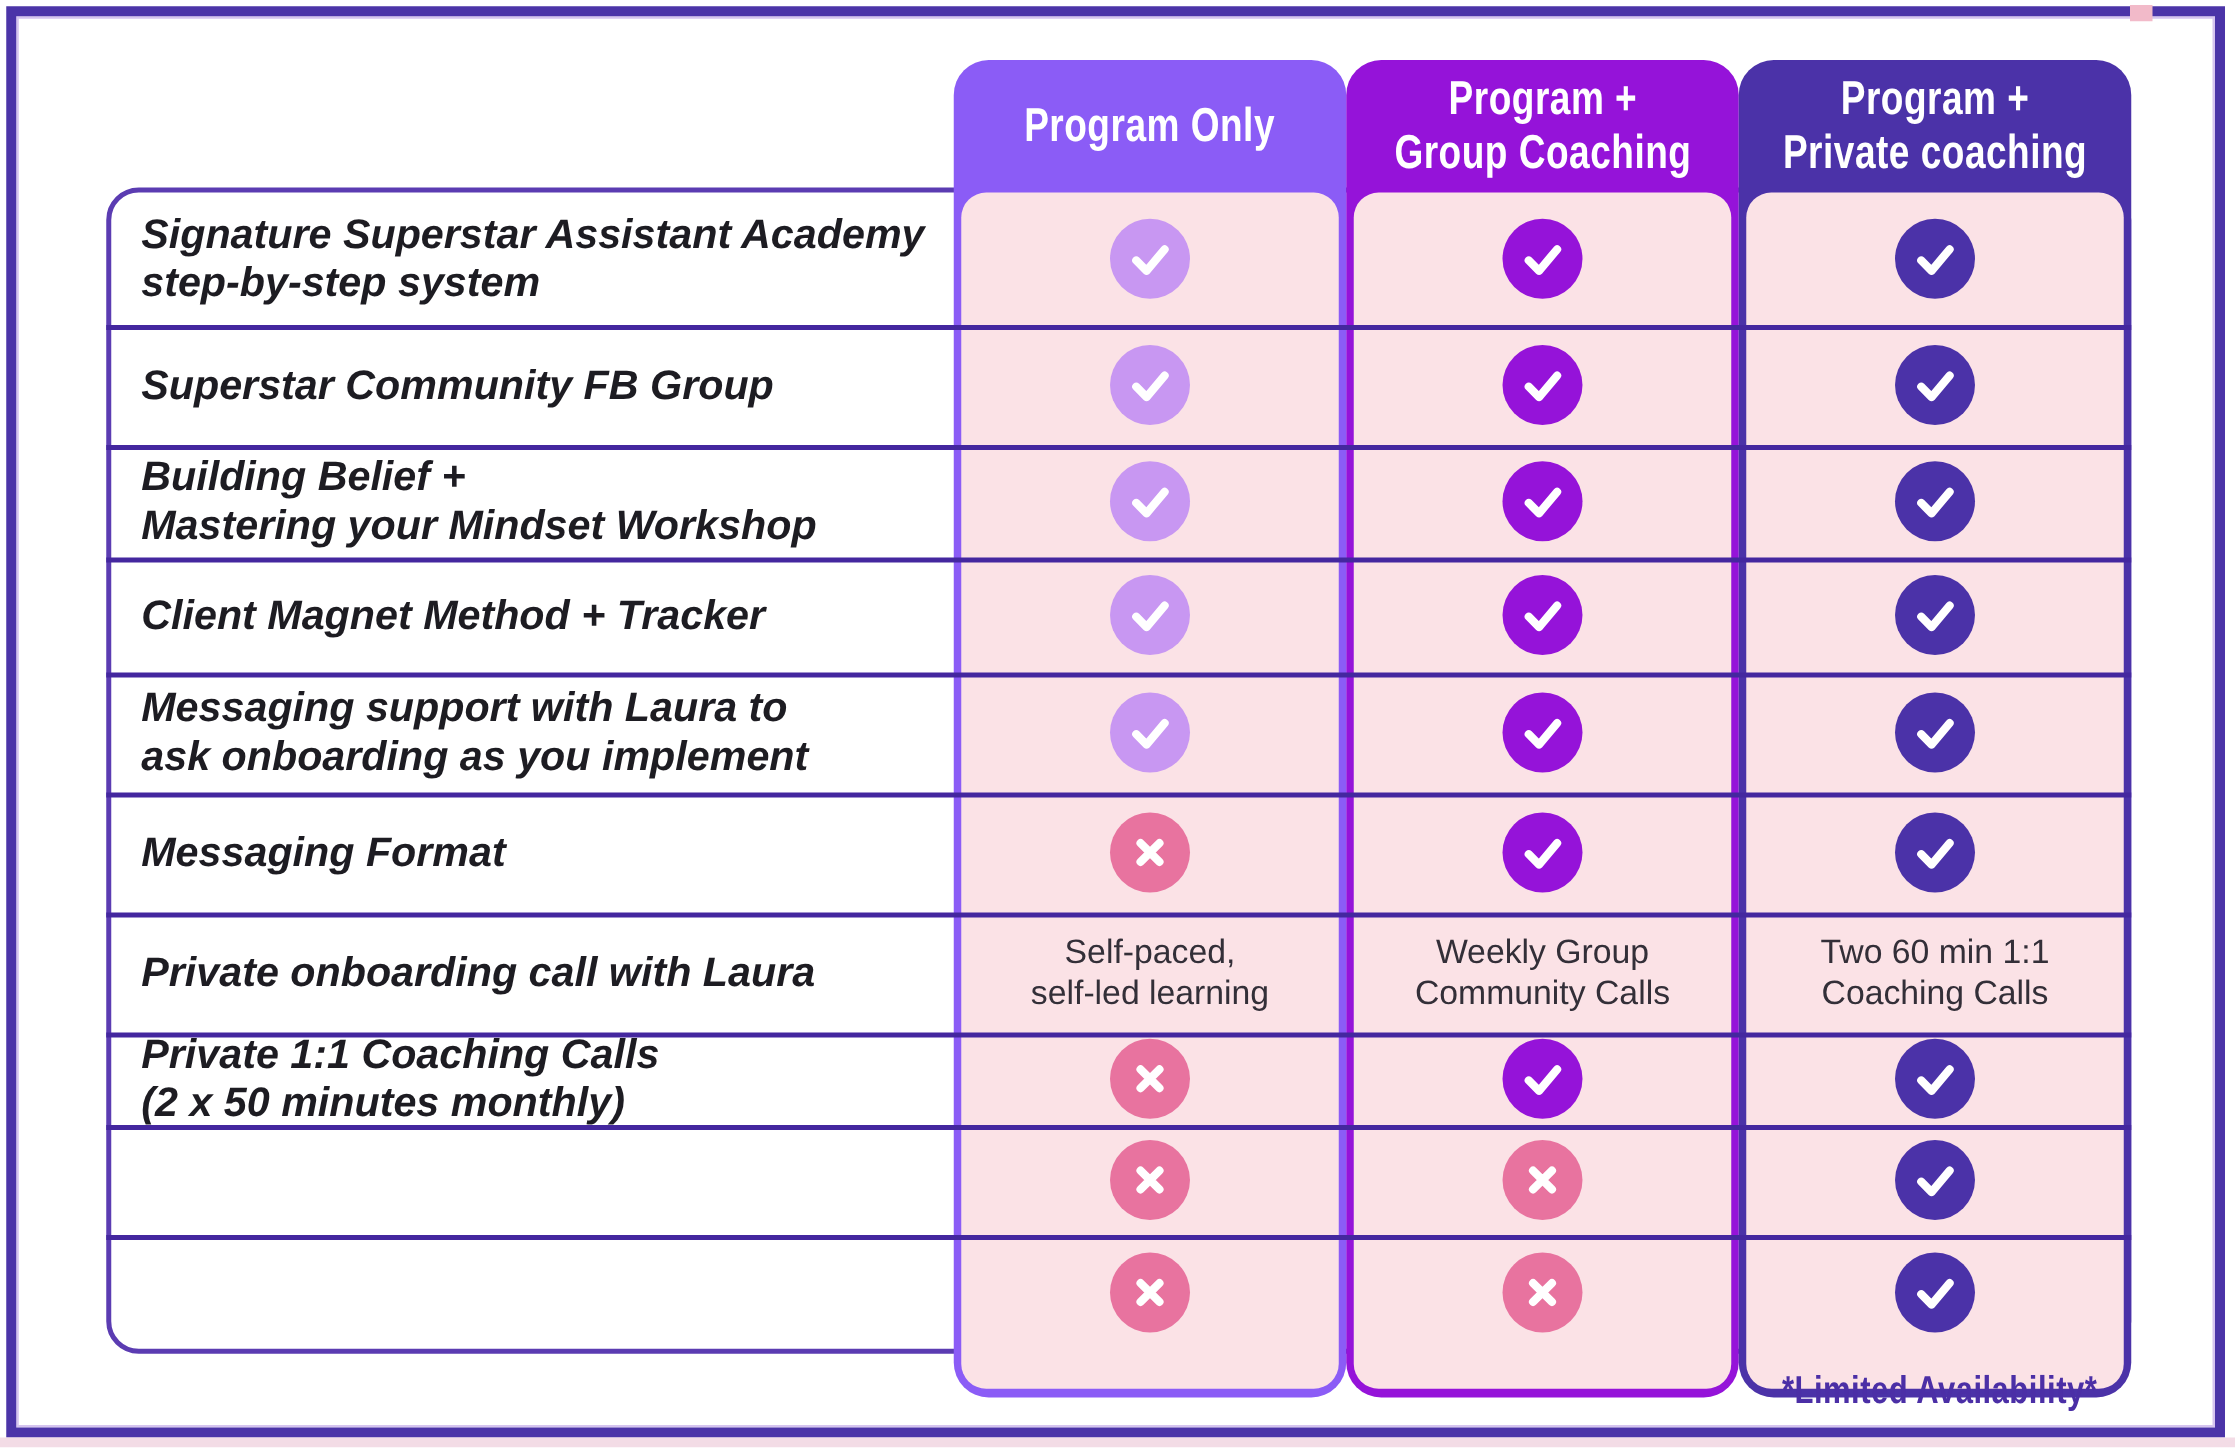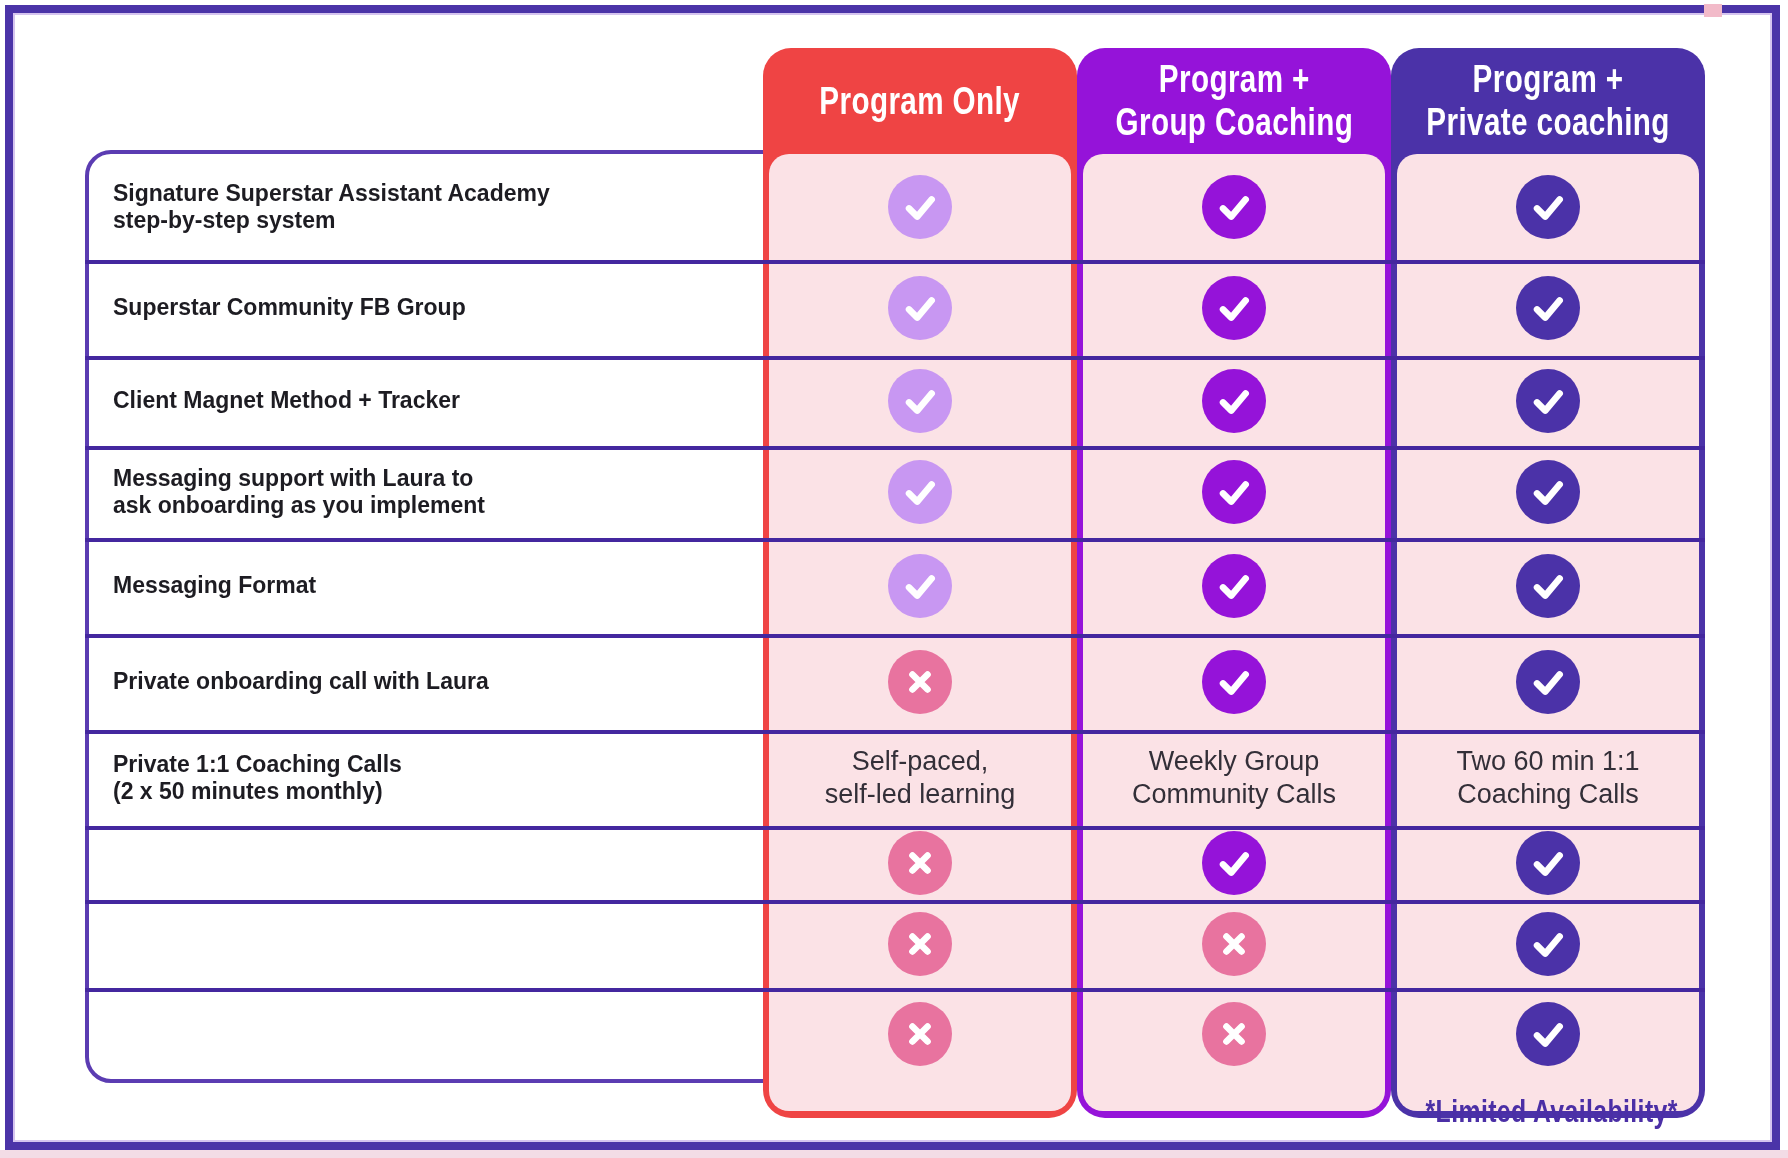--- a/index.html
+++ b/index.html
@@ -29,22 +29,22 @@
     border-radius:26px; z-index:1;
   }
   .rows-grid {
     display:grid;
     grid-template-rows:106px 96px 90px 92px 96px 96px 96px 74px 88px 91px;
   }
   .label-grid { width:678px; height:925px; }
   .label-cell {
     display:flex; align-items:center;
     padding-left:24px; padding-right:6px;
-    font-weight:bold; font-size:23px; line-height:1.18;
-    color:var(--c-label, #1d1c22); white-space:pre-line;
+    font-weight:bold; font-size:33px; line-height:1.18;
+    color:var(--c-label, #1d1c22); white-space:pre-line;font-style:italic;
   }
   .columns {
     position:absolute; left:763px; top:48px; display:flex; z-index:2;
   }
   .column {
     position:relative; width:314px; height:1070px; border-radius:28px;
   }
   .col-header {
     position:absolute; left:0; top:0; right:0; height:106px;
     display:flex; align-items:center; justify-content:center;
@@ -92,32 +92,34 @@
 <div class="page" style="--c-frame: #4b34a8; --c-table-border: #5b3cb2; --c-line: #44279f; --c-cell: #fbe2e6; --c-label: #1d1c22; --c-text: #332f38; --c-footnote: #4b2fa6; --c-strip: #f3dce6; --c-square: #f2bac9;">
   <div class="frame"></div>
   <div class="corner-square"></div>
   <div class="bottom-strip"></div>
 
   <div class="table-box">
     <div class="rows-grid label-grid" id="label-grid">
         <div class="label-cell">Signature Superstar Assistant Academy
 step-by-step system</div>
         <div class="label-cell">Superstar Community FB Group</div>
+        <div class="label-cell">Building Belief +
+Mastering your Mindset Workshop</div>
         <div class="label-cell">Client Magnet Method + Tracker</div>
         <div class="label-cell">Messaging support with Laura to
 ask onboarding as you implement</div>
         <div class="label-cell">Messaging Format</div>
         <div class="label-cell">Private onboarding call with Laura</div>
         <div class="label-cell">Private 1:1 Coaching Calls
 (2 x 50 minutes monthly)</div>
       </div>
   </div>
 
   <div class="columns" id="columns">
-      <div class="column" style="background: #ef4444;">
+      <div class="column" style="background: #8b5cf6;">
         <div class="col-header">
           <span>Program Only</span>
         </div>
         <div class="col-pink"></div>
         <div class="col-rows rows-grid">
           <div class="cell">
             <span class="mark" style="background: rgb(200, 151, 242);">
               <svg width="44" height="44" viewBox="0 0 64 64">
                 <path d="M16 34 L28 46 L49 21" fill="none" stroke="#ffffff" stroke-width="9.5" stroke-linecap="round" stroke-linejoin="round"></path>
               </svg>

